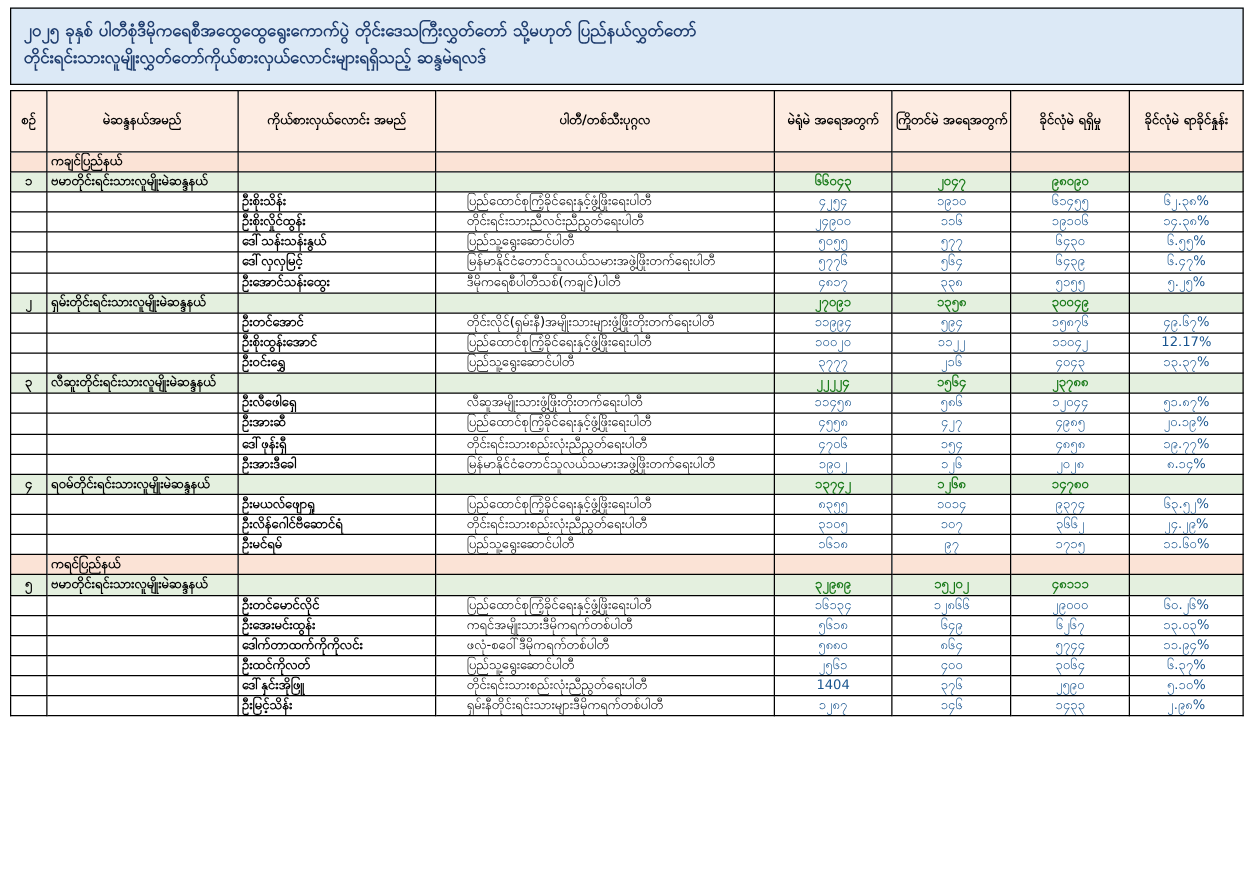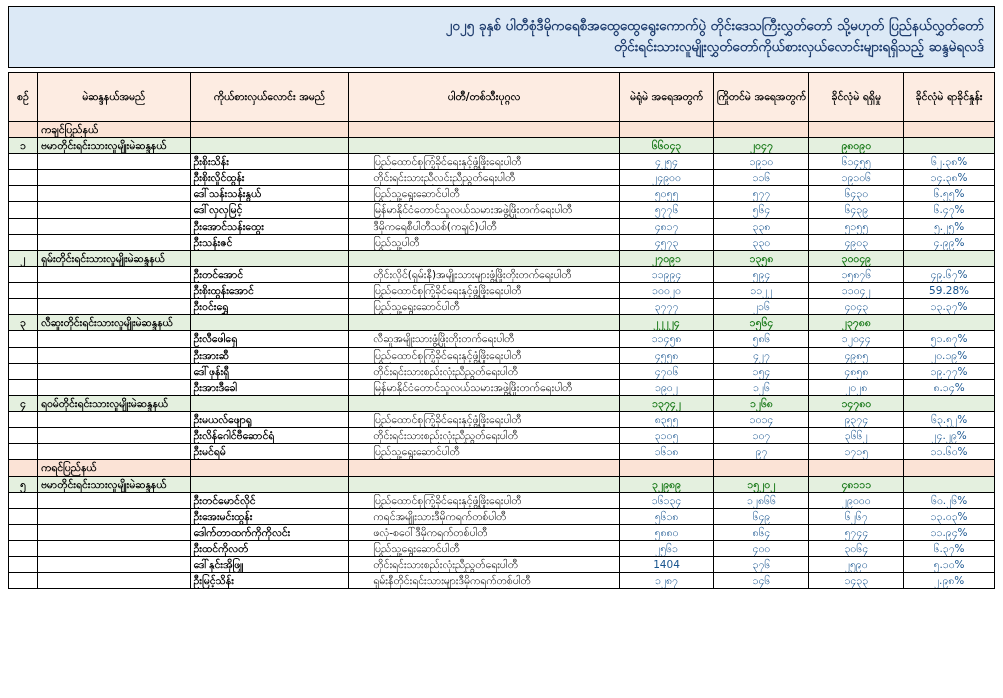--- a/index.html
+++ b/index.html
@@ -10,21 +10,21 @@
     font-size:11px;color:#000;
     overflow:hidden;
   }
   .page{width:1003px;height:698px;position:relative;box-sizing:border-box;padding:6px 8px 0 8px;}
 
   
   .title-banner{
     border:1px solid #000;
     background:#dce9f6;
     padding:8px 10px 10px 10px;
-    text-align:right;
+    text-align:left;
     color:#1f3d6e;
     font-weight:bold;
     font-size:13.5px;
     line-height:1.55;
     box-sizing:border-box;
   }
   .title-line{display:block;}
 
   
   table{
@@ -178,30 +178,20 @@
         <tr class="cand-row">
           <td class="c-no"></td>
           <td class="c-party left"></td>
           <td class="c-cand left">ဦးအောင်သန်းထွေး</td>
           <td class="c-pt left">ဒီမိုကရေစီပါတီသစ်(ကချင်)ပါတီ</td>
           <td class="c-v1 num">၄၈၁၇</td>
           <td class="c-v2 num">၃၃၈</td>
           <td class="c-v3 num">၅၁၅၅</td>
           <td class="c-v4 pct">၅.၂၅%</td>
         </tr>
-        <tr class="cand-row">
-          <td class="c-no"></td>
-          <td class="c-party left"></td>
-          <td class="c-cand left">ဦးသန်းဇင်</td>
-          <td class="c-pt left">ပြည်သူ့ပါတီ</td>
-          <td class="c-v1 num">၄၅၇၃</td>
-          <td class="c-v2 num">၃၃၀</td>
-          <td class="c-v3 num">၄၉၀၃</td>
-          <td class="c-v4 pct">၄.၉၉%</td>
-        </tr>
         <tr class="party-row">
           <td class="c-no">၂</td>
           <td class="c-party left">ရှမ်းတိုင်းရင်းသားလူမျိုးမဲဆန္ဒနယ်</td>
           <td class="c-cand left"></td>
           <td class="c-pt left"></td>
           <td class="c-v1 num">၂၇၀၉၁</td>
           <td class="c-v2 num">၁၃၅၈</td>
           <td class="c-v3 num">၃၀၀၄၉</td>
           <td class="c-v4 pct"></td>
         </tr>
@@ -216,21 +206,21 @@
           <td class="c-v4 pct">၄၉.၆၇%</td>
         </tr>
         <tr class="cand-row">
           <td class="c-no"></td>
           <td class="c-party left"></td>
           <td class="c-cand left">ဦးစိုးထွန်းအောင်</td>
           <td class="c-pt left">ပြည်ထောင်စုကြံ့ခိုင်ရေးနှင့်ဖွံ့ဖြိုးရေးပါတီ</td>
           <td class="c-v1 num">၁၀၀၂၀</td>
           <td class="c-v2 num">၁၁၂၂</td>
           <td class="c-v3 num">၁၁၀၄၂</td>
-          <td class="c-v4 pct">59.28%</td>
+          <td class="c-v4 pct">12.17%</td>
         </tr>
         <tr class="cand-row">
           <td class="c-no"></td>
           <td class="c-party left"></td>
           <td class="c-cand left">ဦးဝင်းရွှေ</td>
           <td class="c-pt left">ပြည်သူ့ရွေးဆောင်ပါတီ</td>
           <td class="c-v1 num">၃၇၇၇</td>
           <td class="c-v2 num">၂၁၆</td>
           <td class="c-v3 num">၄၀၄၃</td>
           <td class="c-v4 pct">၁၃.၃၇%</td>

